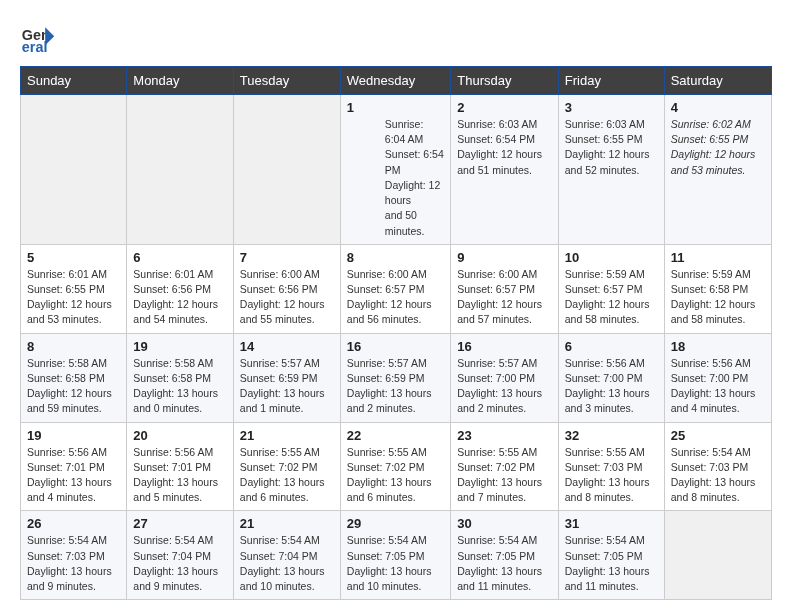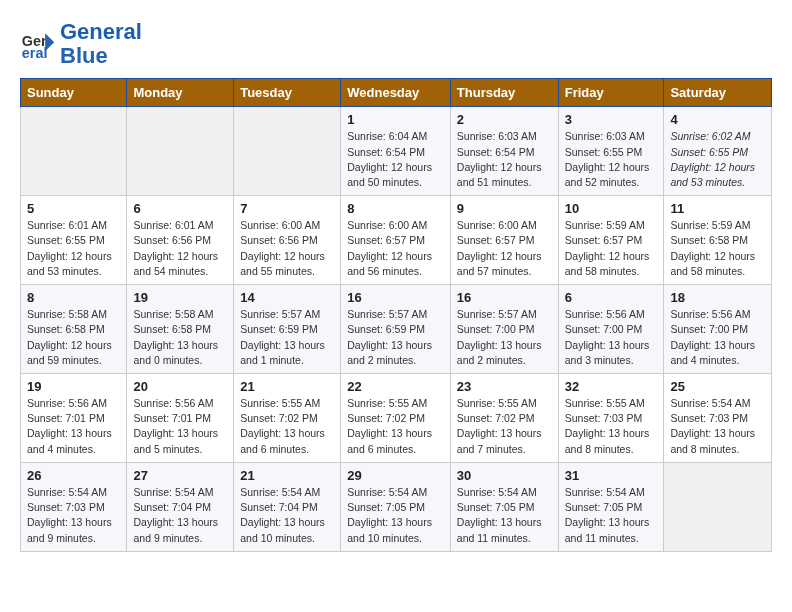--- a/index.html
+++ b/index.html
@@ -42,24 +42,24 @@
     }
     .location {
       font-size: 16px;
       color: #555;
     }
     table {
       width: 100%;
       border-collapse: collapse;
     }
     thead tr th {
-      background-color: #a16207;
+      background-color: #404040;
       color: #fff;
       font-size: 13px;
-      font-weight: bold;
+      font-weight: normal;
       padding: 6px 6px;
       text-align: left;
       border: 1px solid #1a4d9a;
     }
     tbody tr td {
       border: 1px solid #ccc;
       vertical-align: top;
       padding: 5px 6px;
       min-height: 80px;
       width: 113px;
@@ -90,25 +90,20 @@
 </head>
 <body>
 
 <div class="header">
   <div class="logo">
     <svg class="logo-icon" viewBox="0 0 40 40">
       <text x="2" y="22" font-size="16" font-weight="bold" fill="#333">Gen</text>
       <text x="2" y="36" font-size="16" font-weight="bold" fill="#2563b0">eral</text>
       <polygon points="28,8 38,18 28,28" fill="#2563b0"></polygon>
     </svg>
-    <div>
-      <div class="logo-text">
-        <span>General</span><br><span style="color:#2563b0">Blue</span>
-      </div>
-    </div>
   </div>
   <div class="title-block">
     <div class="month-year"></div>
     <div class="location"></div>
   </div>
 </div>
 
 <table>
   <thead>
     <tr>
@@ -121,21 +116,21 @@
         <th>Saturday</th>
       </tr>
   </thead>
   <tbody>
   <tr>
         <td class="empty-cell"></td>
         <td class="empty-cell"></td>
         <td class="empty-cell"></td>
         <td>
           <span class="day-num">1</span>
-          <div class="day-info" style="white-space: pre-line;">Sunrise: 6:04 AM
+          <div class="day-info" style="white-space: pre-line; margin-left: 38px;">Sunrise: 6:04 AM
 Sunset: 6:54 PM
 Daylight: 12 hours
 and 50 minutes.</div>
         </td>
         <td>
           <span class="day-num">2</span>
           <div class="day-info" style="white-space: pre-line;">Sunrise: 6:03 AM
 Sunset: 6:54 PM
 Daylight: 12 hours
 and 51 minutes.</div>

